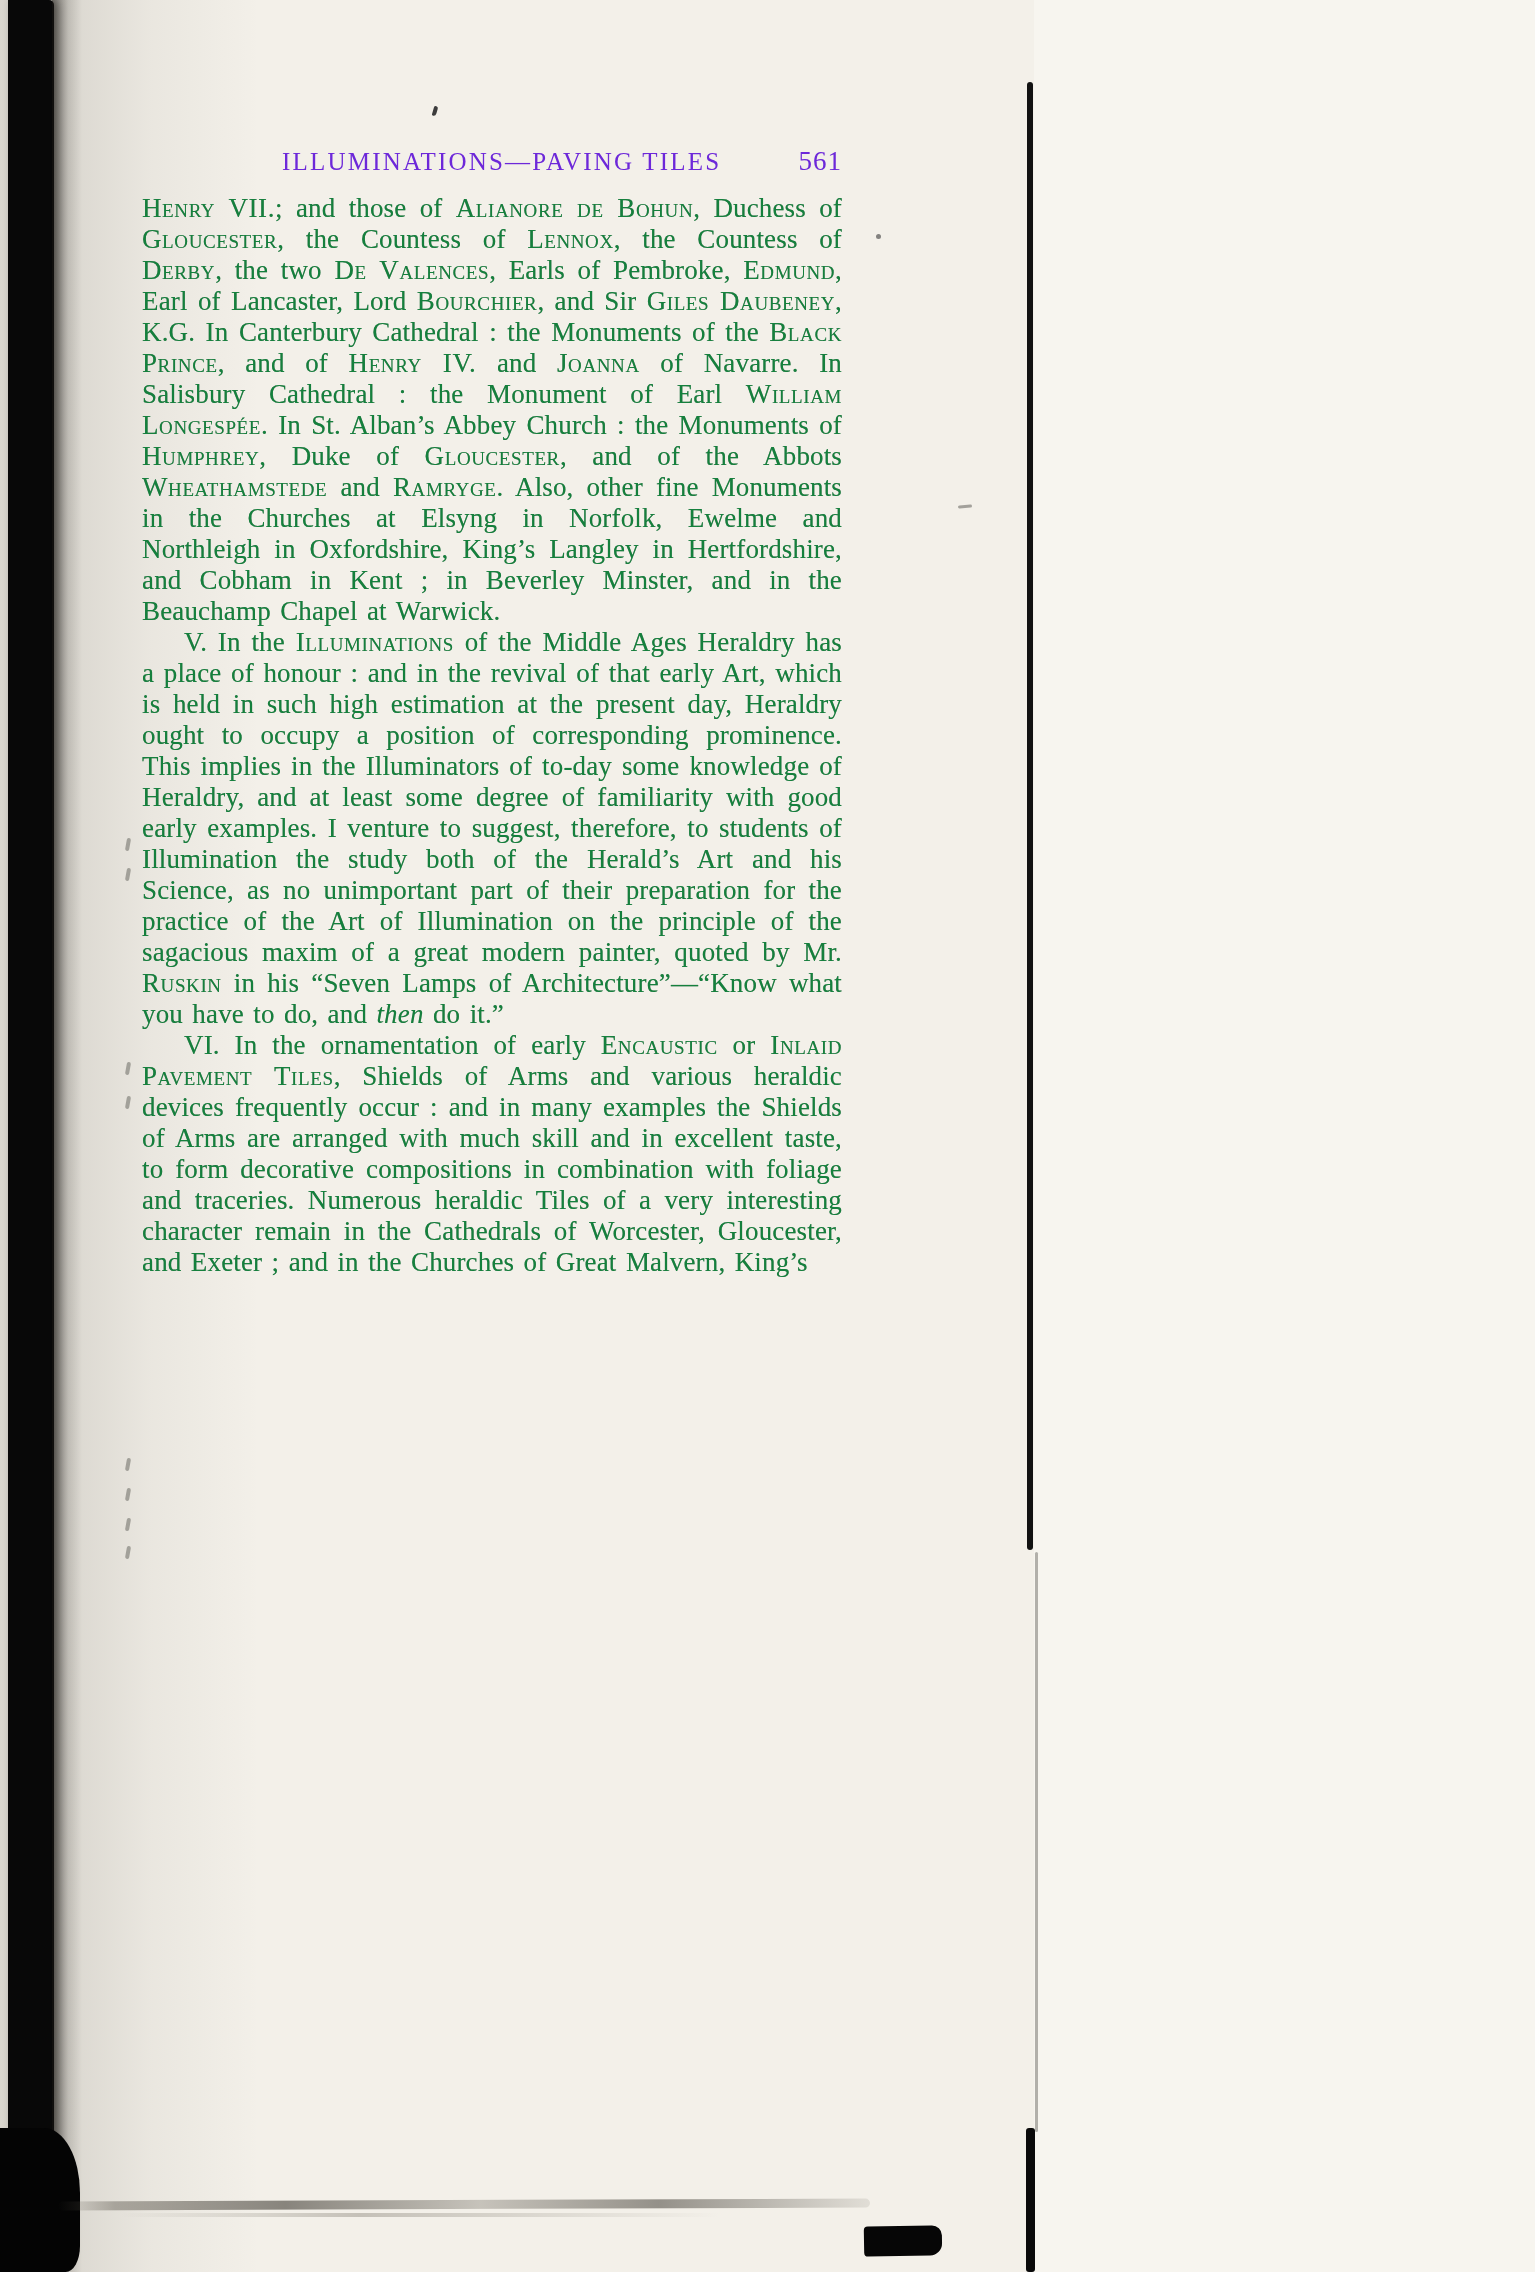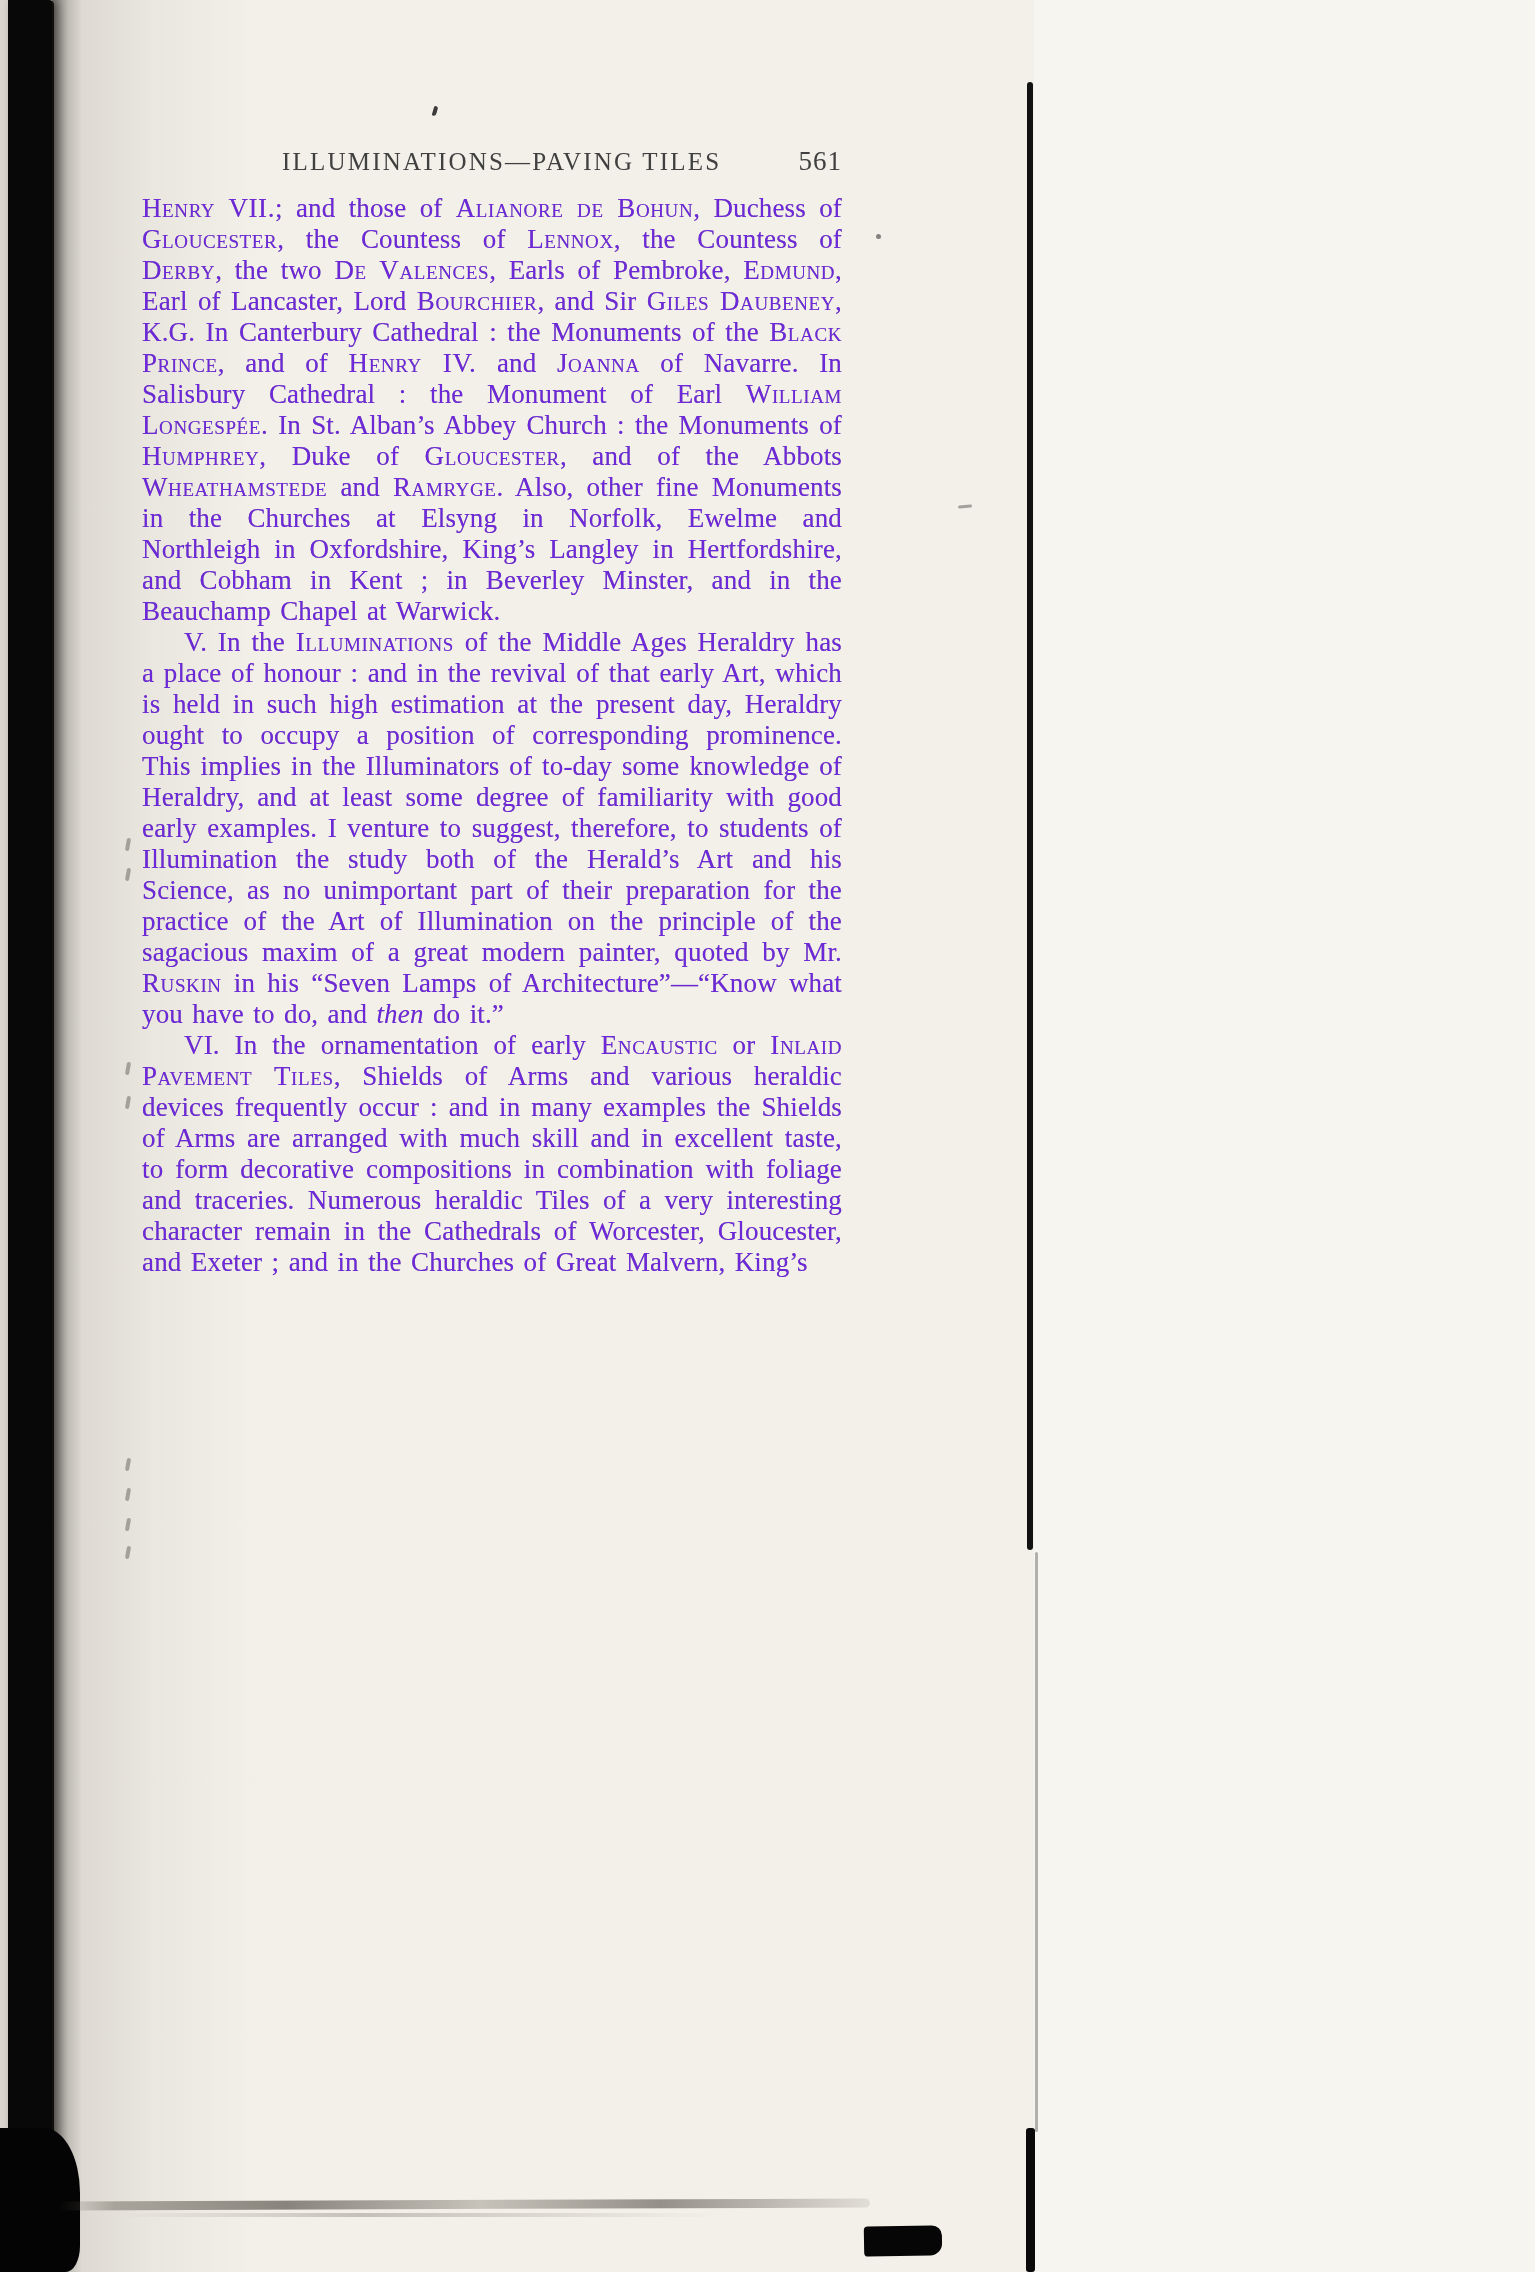--- a/index.html
+++ b/index.html
@@ -86,29 +86,29 @@
     background:rgba(70,68,62,0.42); border-radius:2px; transform:rotate(10deg);
     pointer-events:none;
   }
 
   
   .text-col {
     position:absolute; left:142px; top:146px; width:700px; z-index:2;
   }
   .header-row {
     display:flex; align-items:baseline;
-    font-size:25px; line-height:30px; color:#404040;
+    font-size:25px; line-height:30px; color:#6d28d9;
     letter-spacing:2.2px; margin-bottom:16px;
   }
   .header-title { margin-left:140px; white-space:nowrap; }
   .header-page { margin-left:auto; font-size:27px; letter-spacing:1px; }
   .body-text p.para {
     font-size:27px; line-height:31px;
     text-align:justify; word-spacing:2.5px; letter-spacing:0.15px;
-    color:#6d28d9;
+    color:#15803d;
     text-shadow:0 0 0.4px rgba(20,20,20,0.35);
   }
   .body-text p.indent { text-indent:42px; }
   .sc { font-variant:small-caps; letter-spacing:0.6px; }
   .i  { font-style:italic; }
 </style>
 </head>
 <body>
 
 <div class="paper-vignette"></div>

